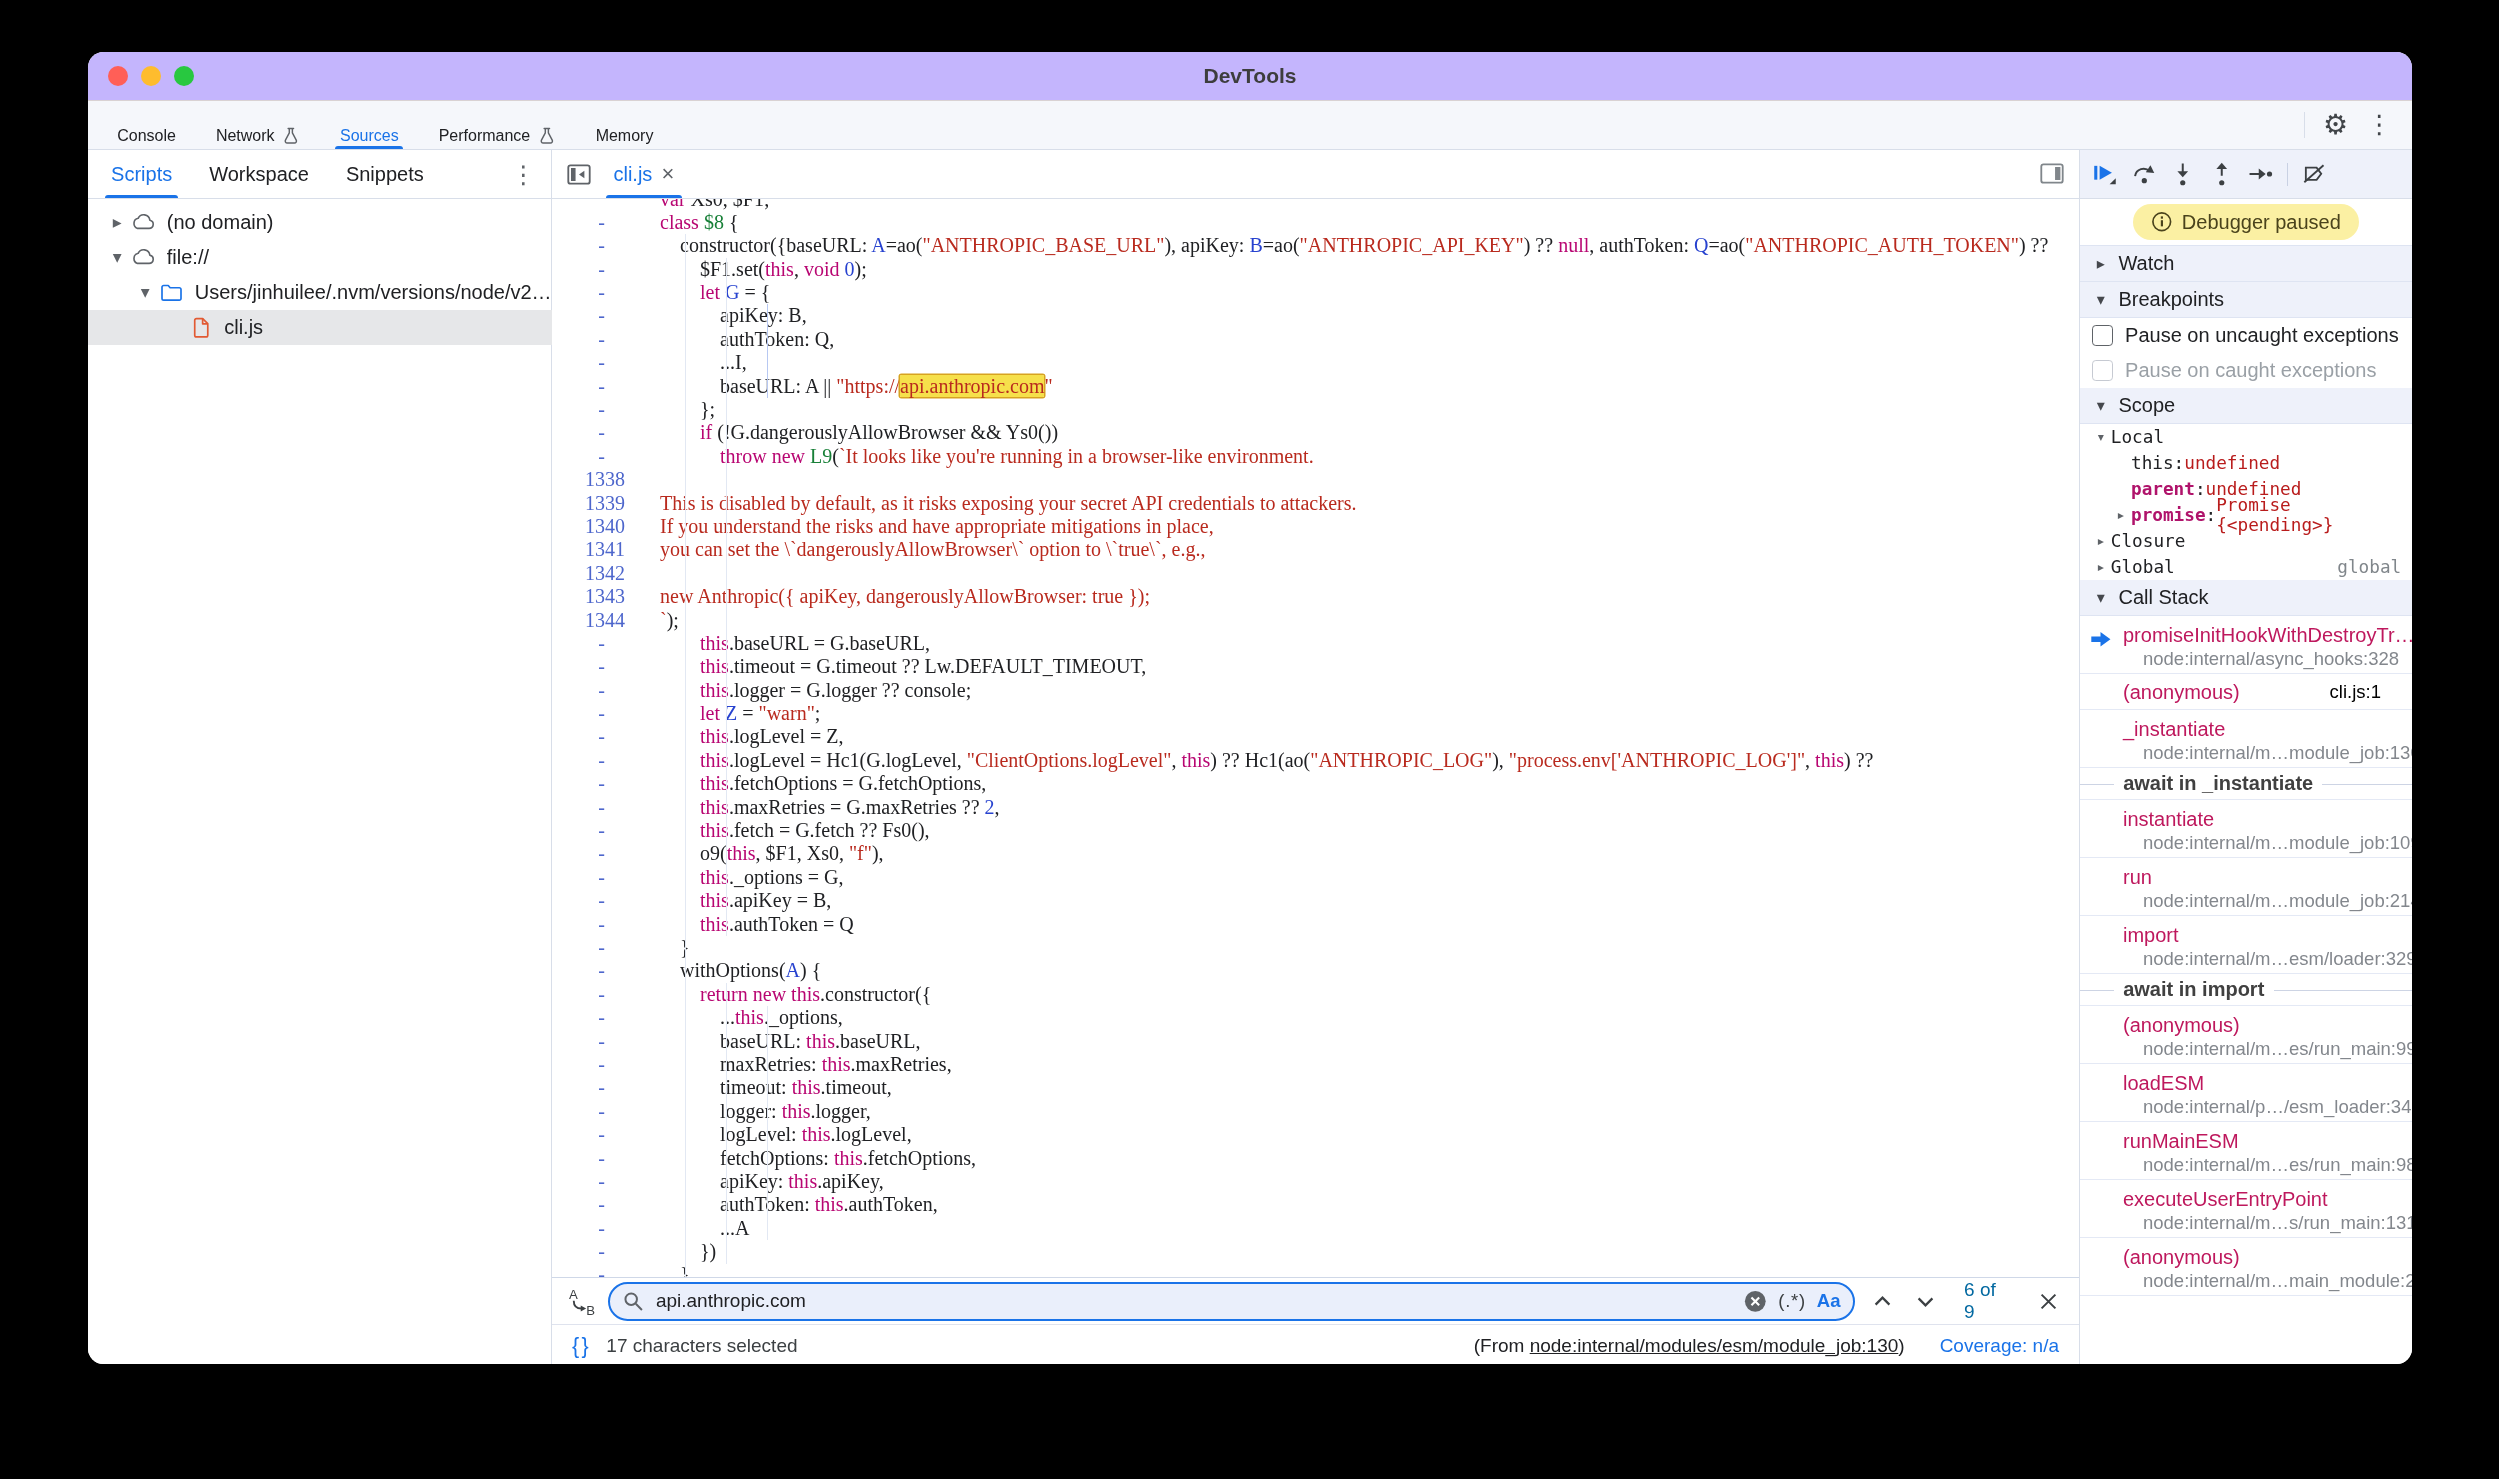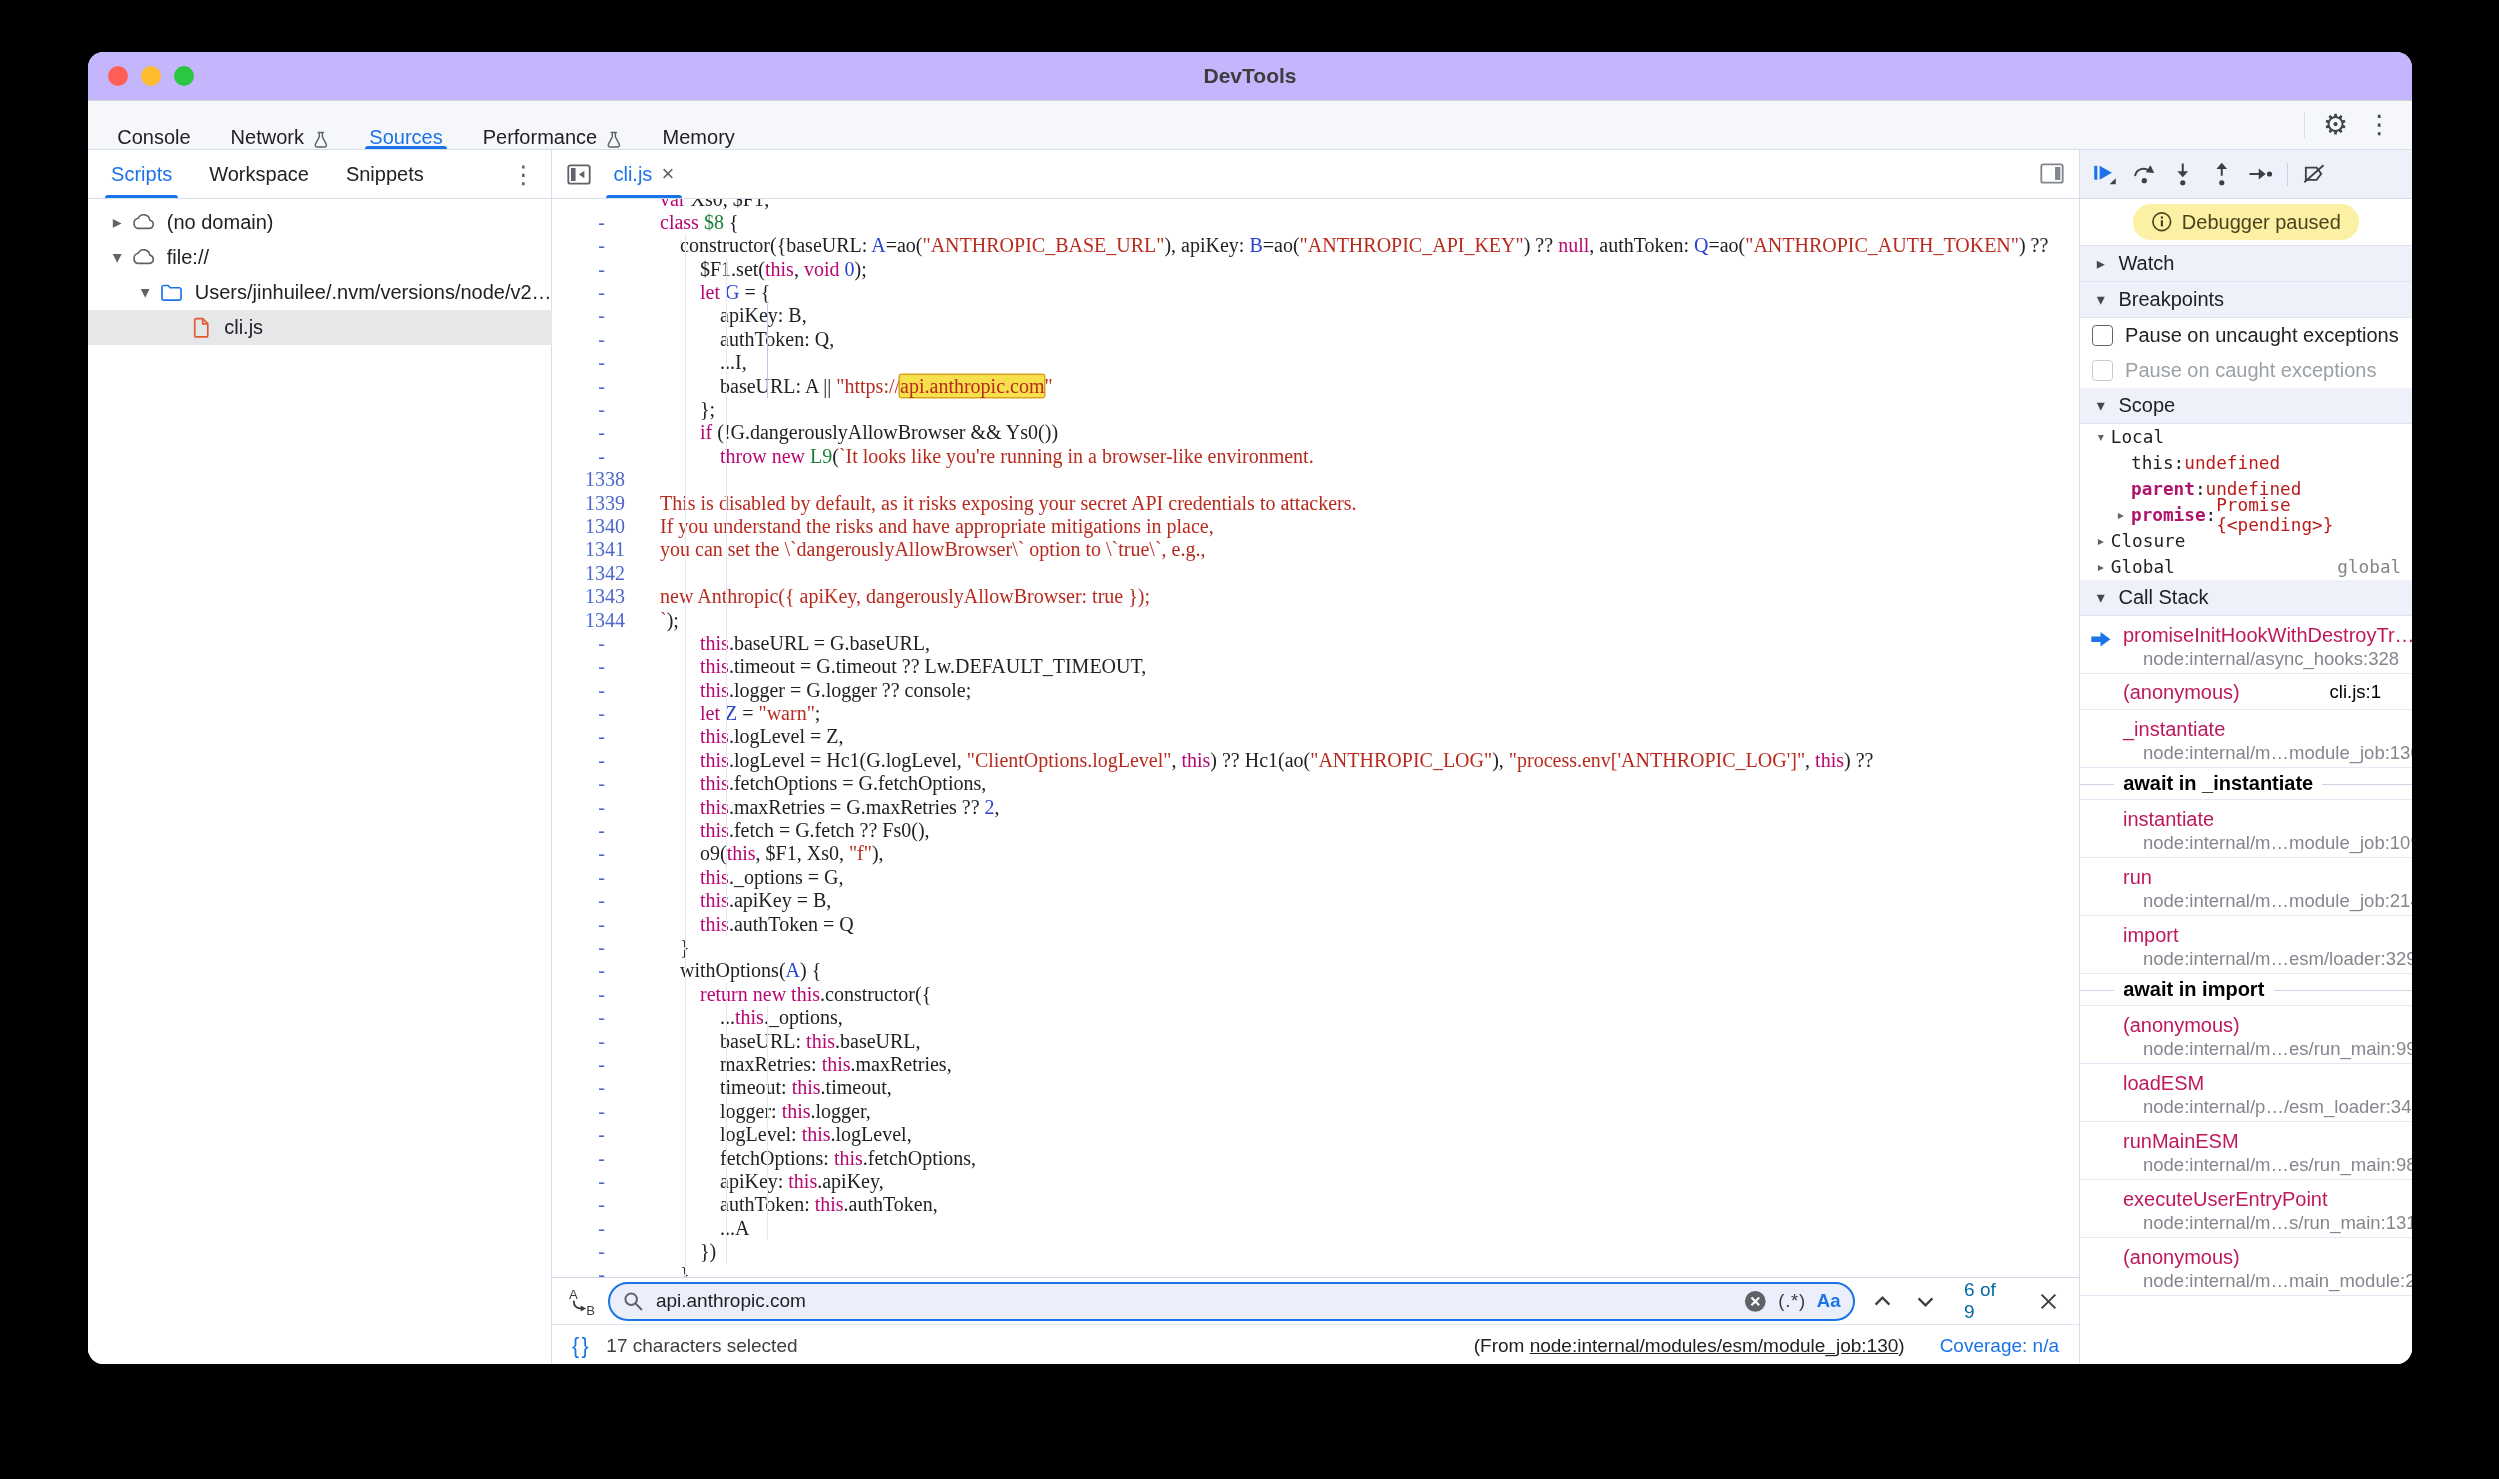--- a/index.html
+++ b/index.html
@@ -14,22 +14,22 @@
   .titlebar { height:48px; background:#c4b5fd; border-bottom:0.8px solid #d9d2d3;
               display:flex; align-items:center; justify-content:center; position:relative; }
   .traffic { position:absolute; left:20px; top:14px; display:flex; gap:13px; }
   .light { width:20px; height:20px; border-radius:50%; }
   .light.red{background:#ff5f57}.light.yellow{background:#febc2e}.light.green{background:#28c840}
   .win-title { font-size:21px; font-weight:600; color:#3d3d3d; }
 
   
   .toolbar { height:48px; background:#f5f7fb; border-bottom:0.8px solid #d8dee9;
              display:flex; align-items:stretch; padding-left:9.2px; }
-  .tb-tab { display:flex; align-items:flex-end; gap:7.7px; padding:0 20px; font-size:20px;
-            color:#202124; position:relative; cursor:default; }
+  .tb-tab { display:flex; align-items:flex-start; gap:7.7px; padding:0 20px; font-size:16px;
+            color:#202124; position:relative; cursor:default;margin-top:26px; }
   .tb-tab.active { color:#1a73e8; }
   .tb-tab.active::after { content:""; position:absolute; left:15.4px; right:15.4px; bottom:0;
             height:3.1px; background:#1a73e8; border-radius:3.1px 3.1px 0 0; }
   .tb-right { margin-left:auto; display:flex; align-items:center; gap:18.5px; padding-right:20px; }
   .tb-sep { width:0.8px; height:26px; background:#d8dee9; }
   .gear { font-size:28px; color:#414549; line-height:1; }
   .kebab { font-size:25.4px; color:#414549; line-height:1; }
 
   .content { display:flex; height:1217px; }
 
@@ -119,21 +119,21 @@
   .frame-row { position:relative; border-bottom:0.8px solid #e4e9f5; }
   .frame-row.two { height:50px; padding-top:7px; }
   .frame-row.one { height:35px; display:flex; align-items:center; }
   .f-title { font-size:20px; color:#be185d; padding-left:43px; line-height:24px; white-space:nowrap; overflow:hidden; }
   .f-loc { font-size:18.5px; color:#83878d; padding-left:63px; line-height:23px; white-space:nowrap; overflow:hidden; }
   .f-loc-inline { margin-left:auto; padding-right:31px; font-size:18.5px; color:#000000; }
   .frame-arrow { position:absolute; left:9.2px; top:14px; }
   .await-row { height:31px; display:flex; align-items:center; position:relative; border-bottom:0.8px solid #e4e9f5; }
   .await-row::before { content:""; position:absolute; left:0; right:0; top:50%; height:1.5px; background:#cdd4e4; }
   .await-text { position:relative; background:#fff; margin-left:34px; padding:0 9.2px;
-           font-weight:bold; font-size:20px; color:#000000; }
+           font-weight:bold; font-size:20px; color:#404040; }
 </style>
 </head>
 <body>
 
 <div class="window">
 
   <div class="titlebar">
     <div class="traffic">
       <div class="light red"></div>
       <div class="light yellow"></div>

